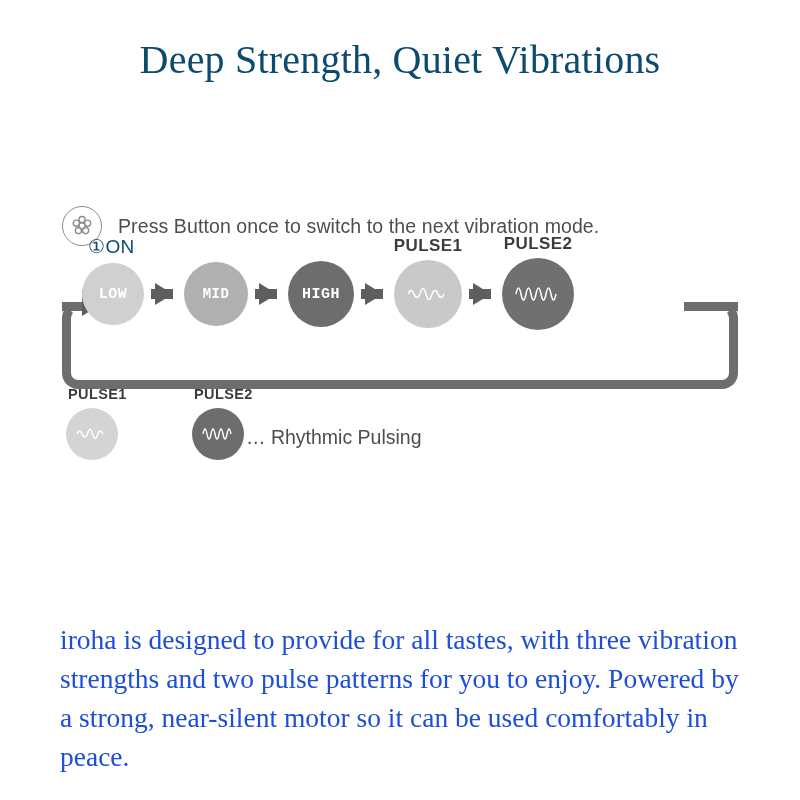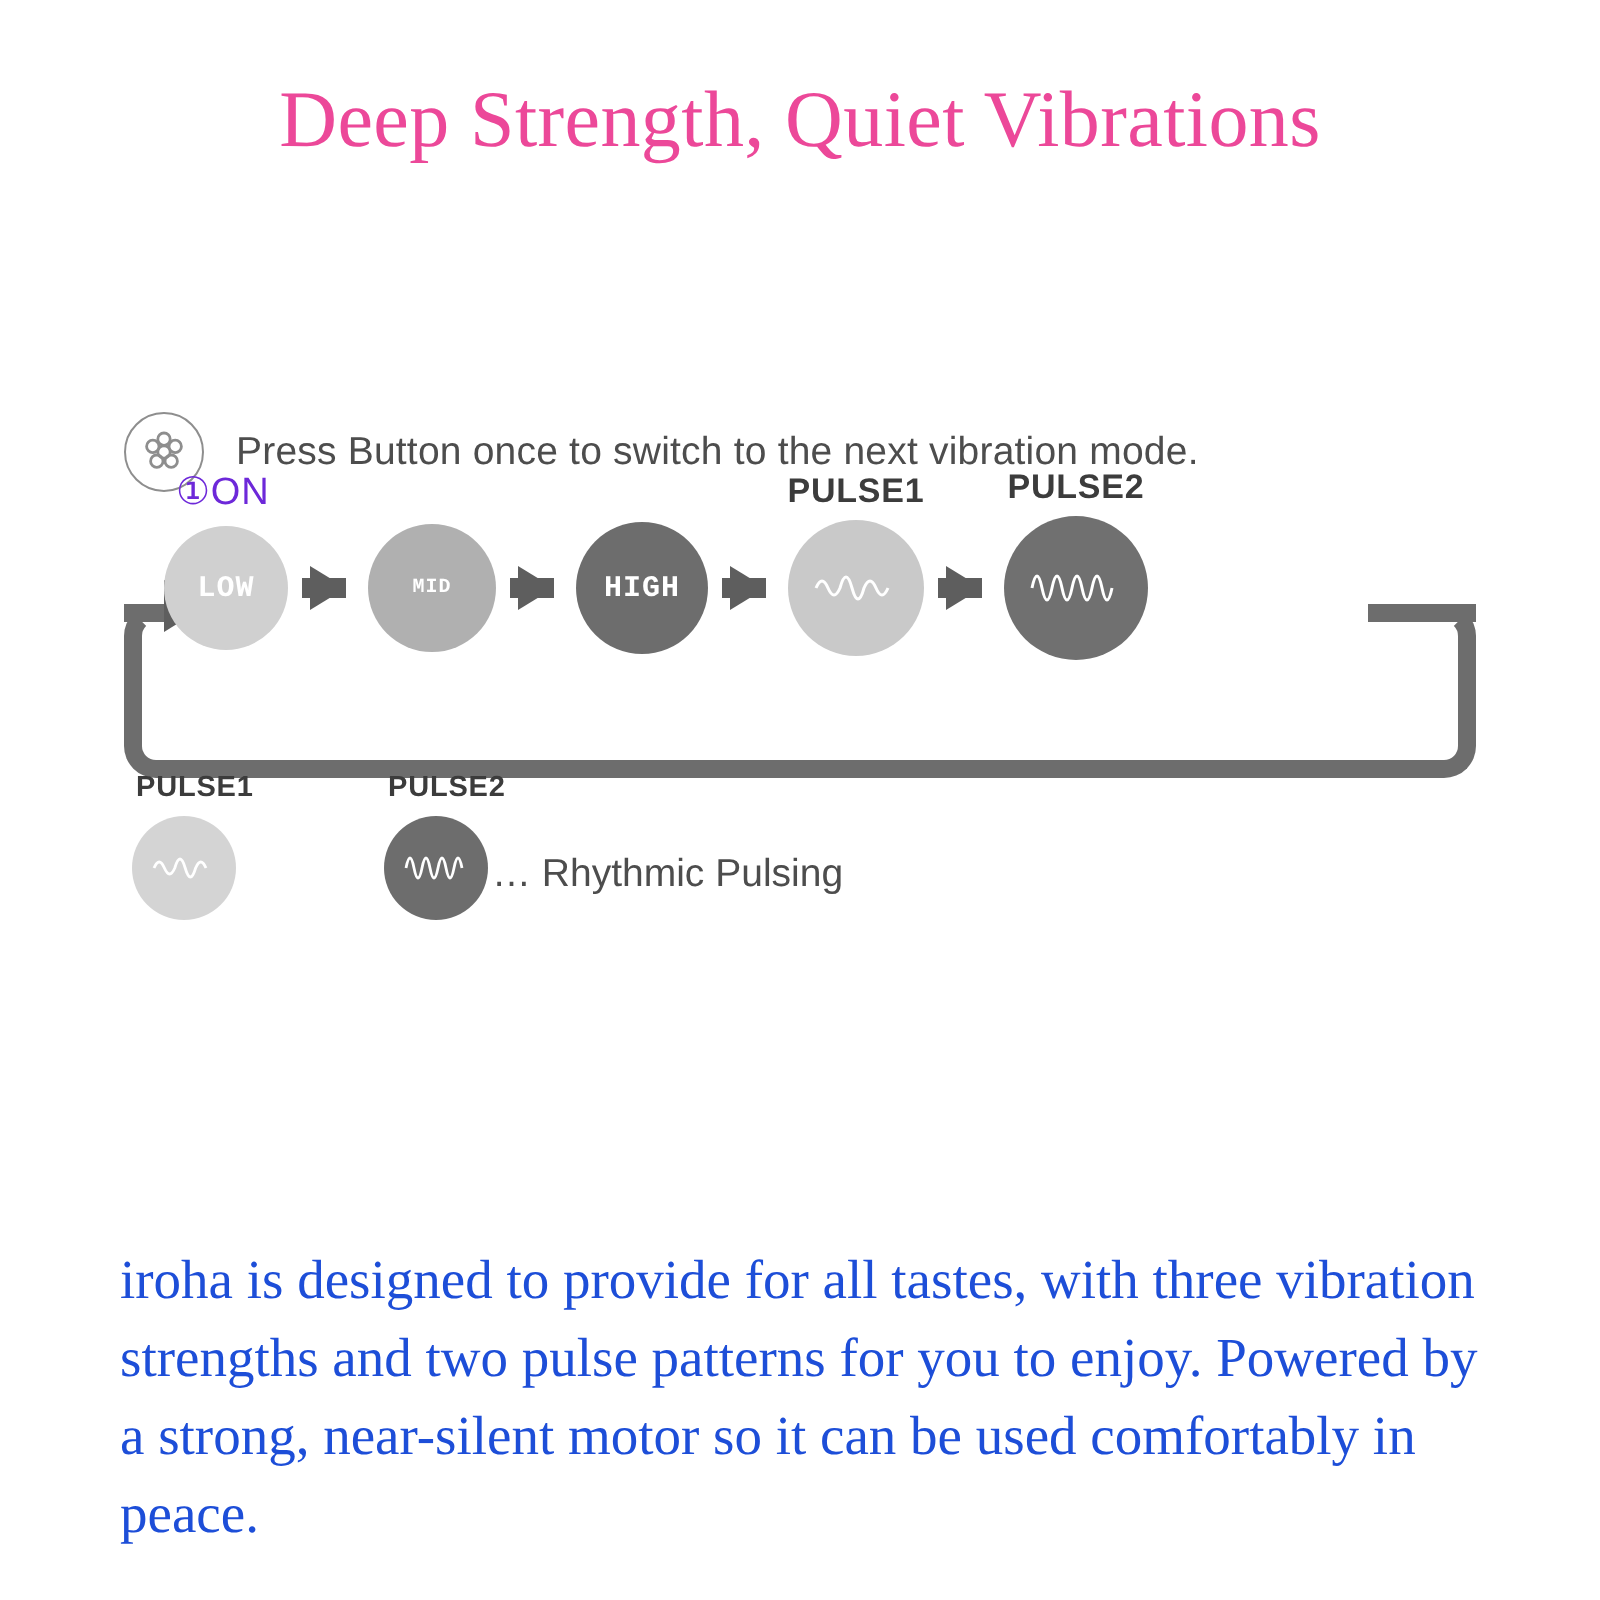--- a/index.html
+++ b/index.html
@@ -13,21 +13,21 @@
     font-family: "Liberation Sans", sans-serif;
     color: #4a4a4a;
     overflow: hidden;
     position: relative;
   }
 
   
   .title {
     font-family: "Liberation Serif", serif;
     font-size: 40px;
-    color: #ec4899;
+    color: #0c4a6e;
     text-align: center;
     letter-spacing: 0.2px;
     padding-top: 36px;
     line-height: 1.2;
   }
 
   
   .diagram {
     position: absolute;
     left: 0;
@@ -111,37 +111,37 @@
     margin-bottom: 4px;
     white-space: nowrap;
     font-size: 17px;
     font-weight: bold;
     color: #3c3c3c;
     letter-spacing: 0.4px;
   }
   .node-label.on {
     font-weight: normal;
     font-size: 19px;
-    color: #6d28d9;
+    color: #0c4a6e;
     left: 6px;
     bottom: 102%;
   }
   .circle {
     border-radius: 50%;
     display: flex;
     align-items: center;
     justify-content: center;
     color: #ffffff;
     font-weight: bold;
     letter-spacing: 0.5px;
     box-sizing: border-box;
     font-family: Liberation Mono, monospace;
   }
   .c-low  { width: 62px; height: 62px; background: #d0d0d0; font-size: 15px; }
-  .c-mid  { width: 64px; height: 64px; background: #b0b0b0; font-size: 10px; }
+  .c-mid  { width: 64px; height: 64px; background: #b0b0b0; font-size: 14px; }
   .c-high { width: 66px; height: 66px; background: #6d6d6d; font-size: 15px; }
   .c-p1   { width: 68px; height: 68px; background: #c9c9c9; }
   .c-p2   { width: 72px; height: 72px; background: #707070; }
 
   .arrow {
     width: 0; height: 0;
     border-top: 11px solid transparent;
     border-bottom: 11px solid transparent;
     border-left: 18px solid #5e5e5e;
     margin: 0 11px;

